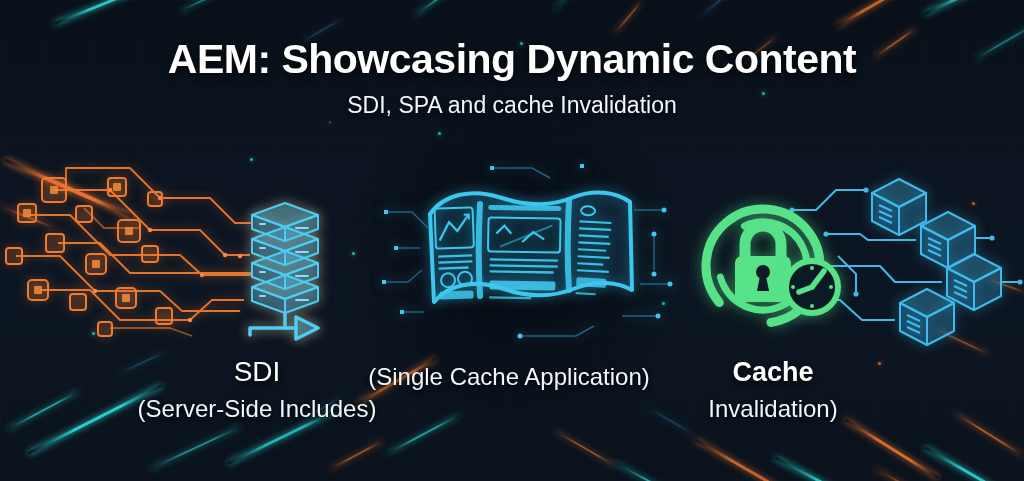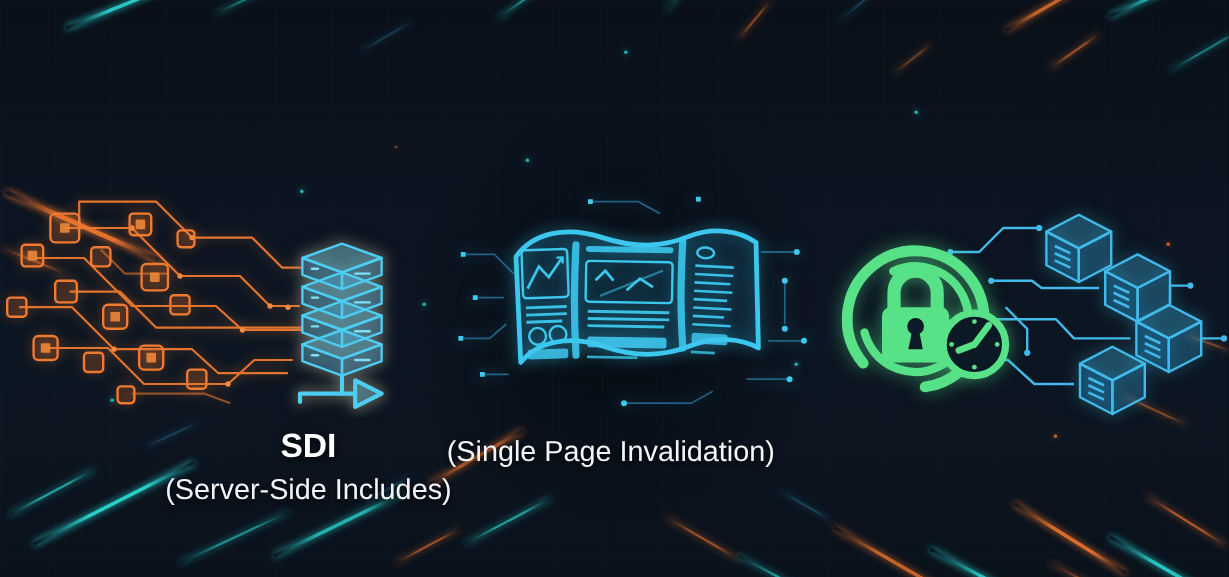--- a/index.html
+++ b/index.html
@@ -28,21 +28,21 @@
   .subtitle{
     font-size:23px;font-weight:400;margin:9px 0 0 0;color:#f4f8fb;
     text-shadow:0 2px 6px rgba(0,0,0,.85);
   }
   .figure{position:absolute;z-index:3;}
   .glow-orange{filter:drop-shadow(0 0 5px rgba(240,120,45,.55));}
   .glow-cyan{filter:drop-shadow(0 0 6px rgba(60,200,240,.55));}
   .glow-green{filter:drop-shadow(0 0 7px rgba(85,225,140,.5));}
   .caption{position:absolute;width:320px;text-align:center;z-index:5;}
   .caption .big{
-    font-size:28px;font-weight:700;margin:0;
+    font-size:28px;font-weight:400;margin:0;
     text-shadow:0 2px 6px rgba(0,0,0,.9);
   }
   .caption .small{
     font-size:24px;font-weight:400;margin:7px 0 0 0;color:#f2f6fa;
     text-shadow:0 2px 5px rgba(0,0,0,.9);
   }
   .caption-cache .big{font-weight:600;font-size:27px;}
 </style>
 </head>
 <body>
@@ -89,20 +89,24 @@
       <div class="bgdot" style="left: 762px; top: 92px; width: 3px; height: 3px; background: rgb(43, 216, 212); box-shadow: rgb(43, 216, 212) 0px 0px 5px; opacity: 0.8;"></div>
       <div class="bgdot" style="left: 352px; top: 252px; width: 3px; height: 3px; background: rgb(43, 216, 212); box-shadow: rgb(43, 216, 212) 0px 0px 5px; opacity: 0.8;"></div>
       <div class="bgdot" style="left: 662px; top: 302px; width: 3px; height: 3px; background: rgb(43, 216, 212); box-shadow: rgb(43, 216, 212) 0px 0px 5px; opacity: 0.8;"></div>
       <div class="bgdot" style="left: 92px; top: 332px; width: 3px; height: 3px; background: rgb(43, 216, 212); box-shadow: rgb(43, 216, 212) 0px 0px 5px; opacity: 0.8;"></div>
       <div class="bgdot" style="left: 972px; top: 202px; width: 3px; height: 3px; background: rgb(240, 118, 46); box-shadow: rgb(240, 118, 46) 0px 0px 5px; opacity: 0.8;"></div>
       <div class="bgdot" style="left: 438px; top: 132px; width: 3px; height: 3px; background: rgb(43, 216, 212); box-shadow: rgb(43, 216, 212) 0px 0px 5px; opacity: 0.8;"></div>
       <div class="bgdot" style="left: 878px; top: 362px; width: 3px; height: 3px; background: rgb(240, 118, 46); box-shadow: rgb(240, 118, 46) 0px 0px 5px; opacity: 0.8;"></div>
       <div class="bgdot" style="left: 250px; top: 158px; width: 3px; height: 3px; background: rgb(43, 216, 212); box-shadow: rgb(43, 216, 212) 0px 0px 5px; opacity: 0.8;"></div>
     </div>
 
+  <div class="header">
+    <h1 class="title">AEM: Showcasing Dynamic Content</h1>
+    <p class="subtitle">SDI, SPA and cache Invalidation</p>
+  </div>
 
   <svg class="figure glow-orange" style="left:0;top:148px" width="340" height="200" viewBox="0 0 340 200">
     <g stroke="#ef7a30" fill="none" stroke-width="1.8" stroke-linejoin="round" opacity="0.95">
       <path d="M54,42 H110 L150,82 H200 L225,107 H250"></path>
       <path d="M30,67 H70 L110,107 H180 L202,127 H252"></path>
       <path d="M66,42 V20 H130 L160,50 H210 L235,75 H252"></path>
       <path d="M58,95 H100 L130,125 H252"></path>
       <path d="M16,108 H60 L95,143 H160 L182,163 H240"></path>
       <path d="M40,142 H90 L120,172 H190 L212,152 H244"></path>
       <path d="M84,60 L104,80 H140" opacity="0.6"></path>
@@ -307,15 +311,19 @@
         <path d="M-20,-2 L-7,4 M-20,4 L-7,10 M-20,10 L-7,16" stroke-width="2.2"></path>
       </g>
     </g>
   </svg>
 
   <div class="caption" style="left:97px;top:356px">
     <p class="big">SDI</p>
     <p class="small">(Server-Side Includes)</p>
   </div>
   <div class="caption" style="left:349px;top:356px">
-    <p class="small">(Single Page Invalidation)</p>
+    <p class="small">(Single Cache Application)</p>
+  </div>
+  <div class="caption caption-cache" style="left:613px;top:357px">
+    <p class="big">Cache</p>
+    <p class="small">Invalidation)</p>
   </div>
 </div>
 
 </body></html>

